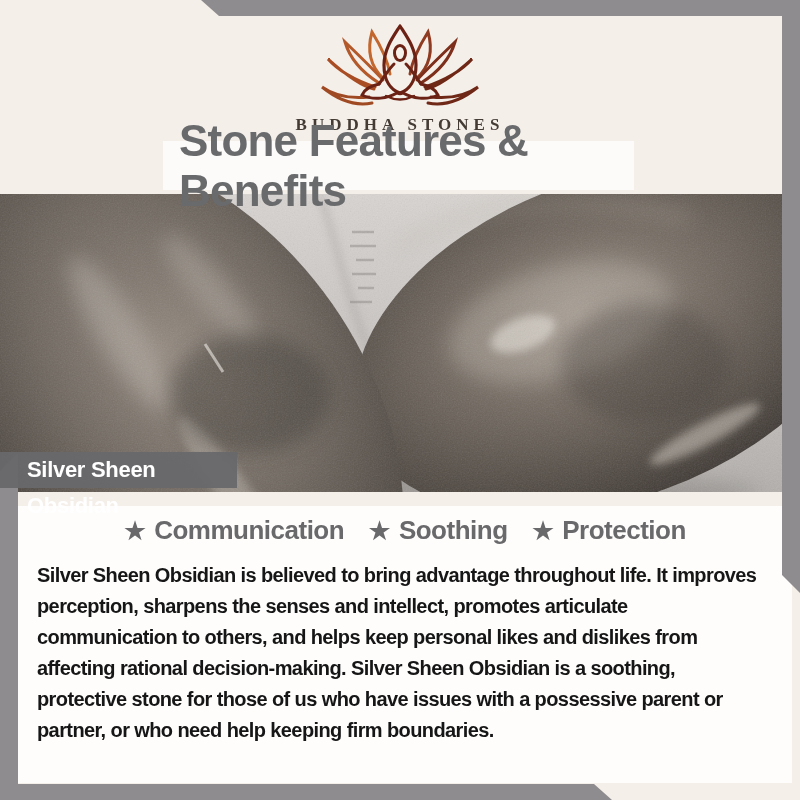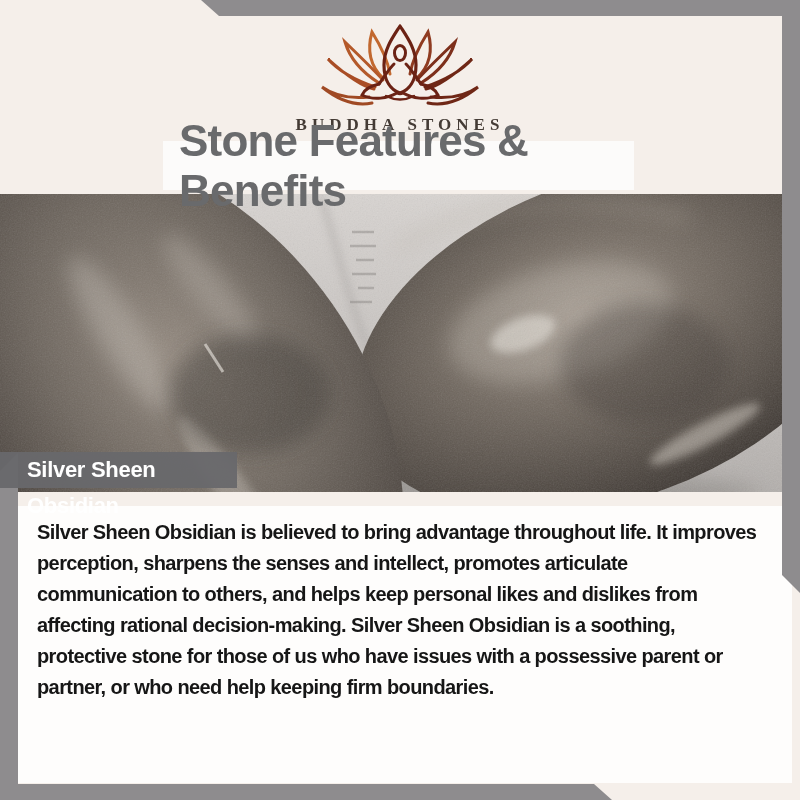--- a/index.html
+++ b/index.html
@@ -137,16 +137,21 @@
       </g>
     </svg>
     <div class="brand-name">BUDDHA STONES</div>
   </div>
 
   <div class="title-box">
     <h1>Stone Features &amp; Benefits</h1>
   </div>
 
   <div class="panel">
+    <div class="features-line">
+      <span class="feat"><span class="star">★</span><span>Communication</span></span>
+      <span class="feat"><span class="star">★</span><span>Soothing</span></span>
+      <span class="feat"><span class="star">★</span><span>Protection</span></span>
+    </div>
     <p class="description">Silver Sheen Obsidian is believed to bring advantage throughout life. It improves perception, sharpens the senses and intellect, promotes articulate communication to others, and helps keep personal likes and dislikes from affecting rational decision-making. Silver Sheen Obsidian is a soothing, protective stone for those of us who have issues with a possessive parent or partner, or who need help keeping firm boundaries.</p>
   </div>
 
 </div>
 
 </body></html>

